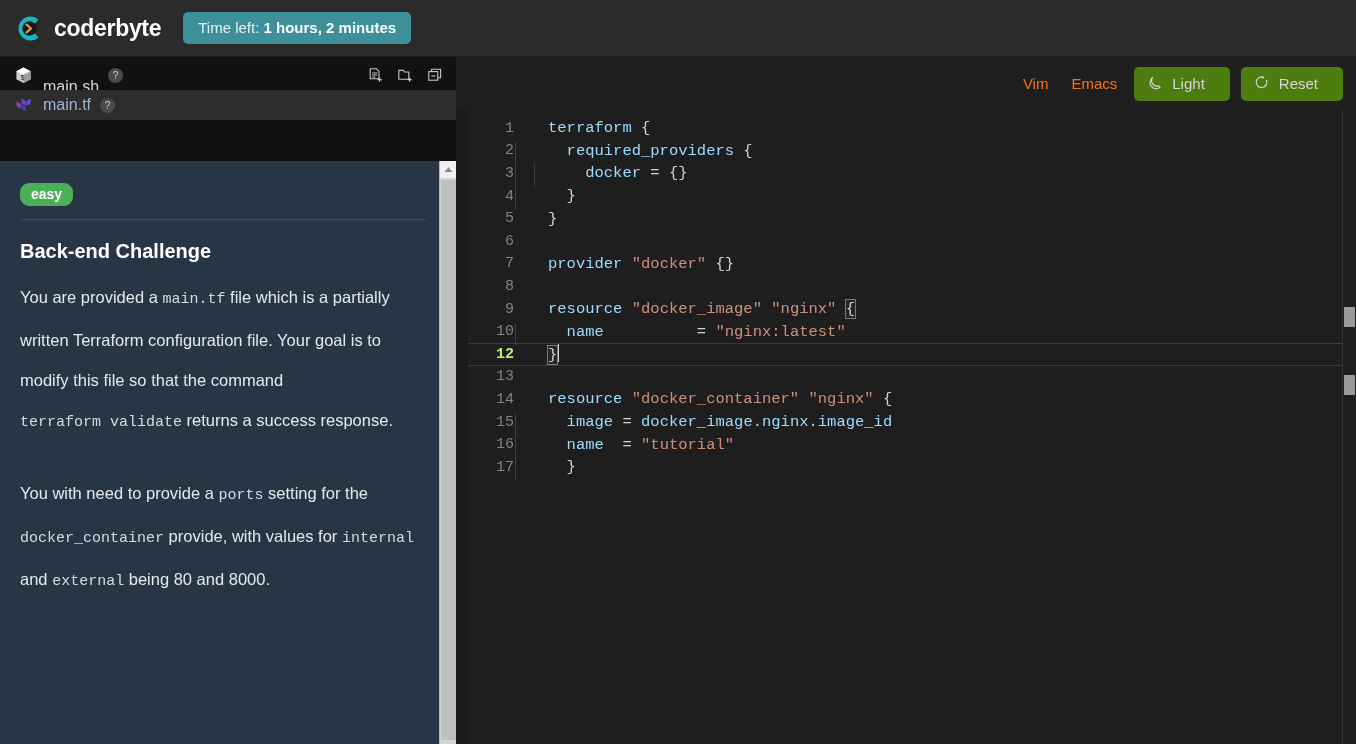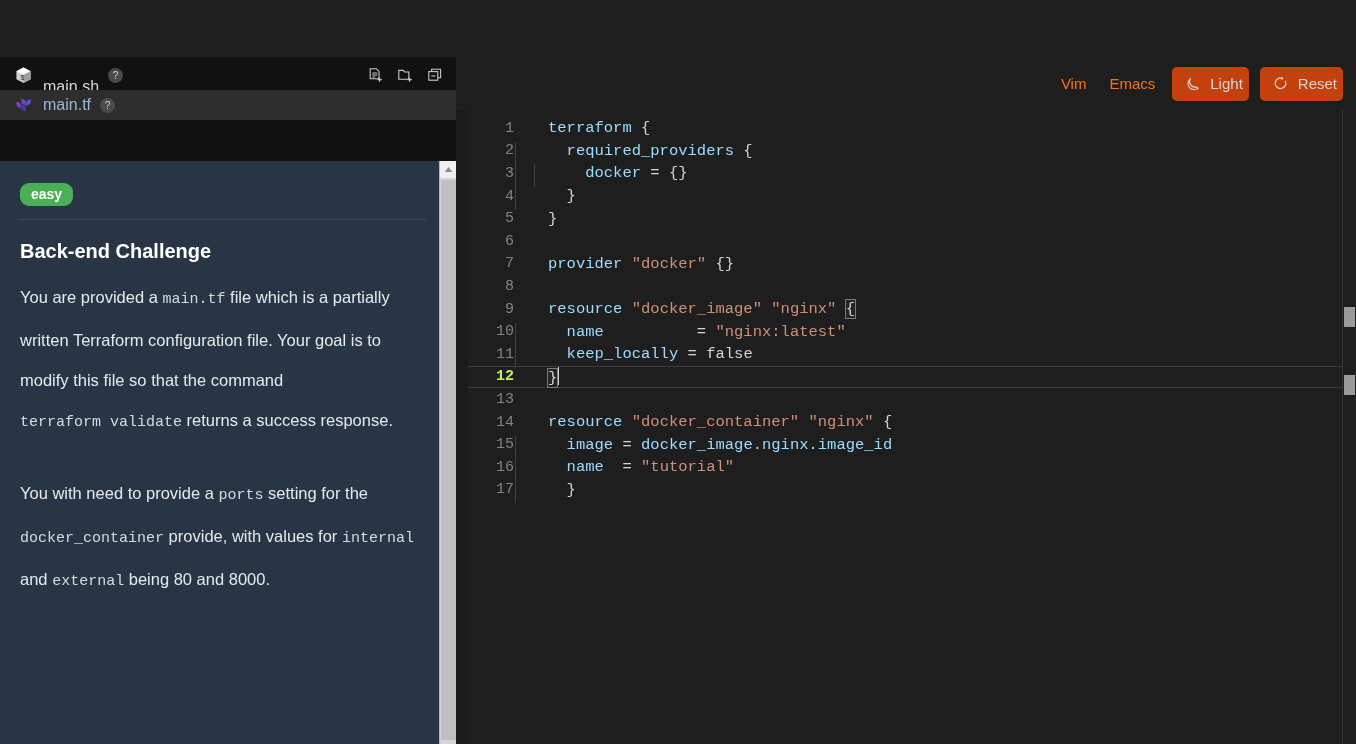--- a/index.html
+++ b/index.html
@@ -149,26 +149,26 @@
     display: flex; align-items: center; justify-content: flex-end;
     gap: 11px;
     padding-right: 13px;
     background: #1e1e1e;
   }
   .tb-link {
     color: #f97316; font-size: 15px;
     padding: 5px 6px;
   }
   .tb-btn {
-    display: flex; align-items: flex-end; gap: 9px;
-    background: #c2410c;
+    display: flex; align-items: flex-start; gap: 9px;
+    background: #4d7c0f;
     color: #d6d6d6;
     border-radius: 5px;
     font-size: 15px;
-    padding: 8px 6px 9px 13px;
+    padding: 8px 25px 9px 13px;
     border: none;
     font-family: "Liberation Sans", sans-serif;
   }
   .tb-btn svg { display:block; }
 
   
   .code-area {
     position: relative;
     height: 634px;
     background: #1e1e1e;
@@ -237,20 +237,36 @@
   .rmark {
     position: absolute; left: 1px; width: 11px; height: 20px;
     background: #9b9b9b;
   }
 </style>
 </head>
 <body>
 
 <div id="app">
 
+  <div class="topbar">
+    <div class="logo-wrap">
+      <span class="logo-mark">
+        <svg width="33" height="33" viewBox="0 0 33 33">
+          <path d="M26.5 7.5 A12 12 0 1 0 26.5 25.5 L22.6 21.2 A6.6 6.6 0 1 1 22.6 11.8 Z" fill="#19b7c4"></path>
+          <circle cx="17.5" cy="16.5" r="7.2" fill="#1a1a1a"></circle>
+          <path d="M14.5 12.5 L19 16.5 L14.5 20.5" fill="none" stroke="#f0a030" stroke-width="2.1" stroke-linecap="round" stroke-linejoin="round"></path>
+        </svg>
+      </span>
+      <span class="logo-text">coderbyte</span>
+    </div>
+    <div class="timer-badge">
+      <span class="t-label">Time left:</span>
+      <span class="t-value">1 hours, 2 minutes</span>
+    </div>
+  </div>
 
   <div class="left-col">
 
     <div class="file-list">
 
       <div class="file-row">
         <span class="file-icon">
           <svg width="19" height="19" viewBox="0 0 19 19">
             <path d="M9.5 1.6 L16.6 5.2 L16.6 13.3 L9.5 17 L2.4 13.3 L2.4 5.2 Z" fill="#cfcfcf"></path>
             <path d="M9.5 1.6 L16.6 5.2 L9.5 8.8 L2.4 5.2 Z" fill="#ffffff"></path>
@@ -353,21 +369,20 @@
           <div class="cline"><span class="lno">1</span><span class="ctext"><span class="t-kw">terraform</span><span class="t-plain"> </span><span class="t-brace">{</span></span></div>
           <div class="cline"><span class="lno">2</span><span class="ctext"><span class="indent-guide" style="left: 1px;"></span><span class="t-plain">  </span><span class="t-kw">required_providers</span><span class="t-plain"> </span><span class="t-brace">{</span></span></div>
           <div class="cline"><span class="lno">3</span><span class="ctext"><span class="indent-guide" style="left: 1px;"></span><span class="indent-guide" style="left: 19.6px;"></span><span class="t-plain">    </span><span class="t-kw">docker</span><span class="t-plain"> </span><span class="t-punct">=</span><span class="t-plain"> </span><span class="t-brace">{}</span></span></div>
           <div class="cline"><span class="lno">4</span><span class="ctext"><span class="indent-guide" style="left: 1px;"></span><span class="t-plain">  </span><span class="t-brace">}</span></span></div>
           <div class="cline"><span class="lno">5</span><span class="ctext"><span class="t-brace">}</span></span></div>
           <div class="cline"><span class="lno">6</span><span class="ctext"></span></div>
           <div class="cline"><span class="lno">7</span><span class="ctext"><span class="t-kw">provider</span><span class="t-plain"> </span><span class="t-str">"docker"</span><span class="t-plain"> </span><span class="t-brace">{}</span></span></div>
           <div class="cline"><span class="lno">8</span><span class="ctext"></span></div>
           <div class="cline"><span class="lno">9</span><span class="ctext"><span class="t-kw">resource</span><span class="t-plain"> </span><span class="t-str">"docker_image"</span><span class="t-plain"> </span><span class="t-str">"nginx"</span><span class="t-plain"> </span><span class="t-brace bmatch">{</span></span></div>
           <div class="cline"><span class="lno">10</span><span class="ctext"><span class="indent-guide" style="left: 1px;"></span><span class="t-plain">  </span><span class="t-kw">name</span><span class="t-plain">          </span><span class="t-punct">=</span><span class="t-plain"> </span><span class="t-str">"nginx:latest"</span></span></div>
-          <div class="cline"><span class="lno">11</span><span class="ctext"><span class="indent-guide" style="left: 1px;"></span><span class="t-plain">  </span><span class="t-kw">keep_locally</span><span class="t-plain"> </span><span class="t-punct">=</span><span class="t-plain"> </span><span class="t-bool">false</span></span></div>
           <div class="cline active"><span class="lno">12</span><span class="ctext"><span class="t-brace bmatch">}</span><span class="caret"></span></span></div>
           <div class="cline"><span class="lno">13</span><span class="ctext"></span></div>
           <div class="cline"><span class="lno">14</span><span class="ctext"><span class="t-kw">resource</span><span class="t-plain"> </span><span class="t-str">"docker_container"</span><span class="t-plain"> </span><span class="t-str">"nginx"</span><span class="t-plain"> </span><span class="t-brace">{</span></span></div>
           <div class="cline"><span class="lno">15</span><span class="ctext"><span class="indent-guide" style="left: 1px;"></span><span class="t-plain">  </span><span class="t-kw">image</span><span class="t-plain"> </span><span class="t-punct">=</span><span class="t-plain"> </span><span class="t-kw">docker_image.nginx.image_id</span></span></div>
           <div class="cline"><span class="lno">16</span><span class="ctext"><span class="indent-guide" style="left: 1px;"></span><span class="t-plain">  </span><span class="t-kw">name</span><span class="t-plain">  </span><span class="t-punct">=</span><span class="t-plain"> </span><span class="t-str">"tutorial"</span></span></div>
           <div class="cline"><span class="lno">17</span><span class="ctext"><span class="indent-guide" style="left: 1px;"></span><span class="t-plain">  </span><span class="t-brace">}</span></span></div>
         </div>
 
       <div class="rscroll">
         <div class="rmark" style="top:197px"></div>

